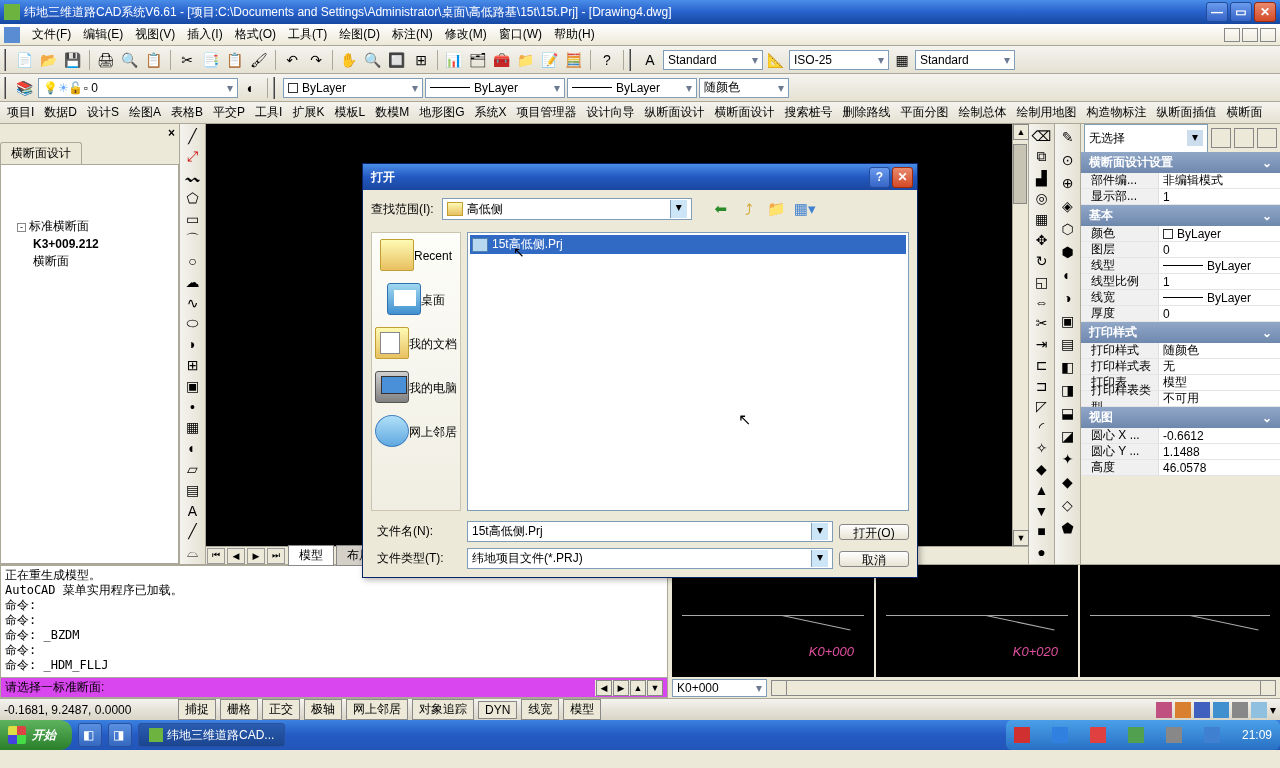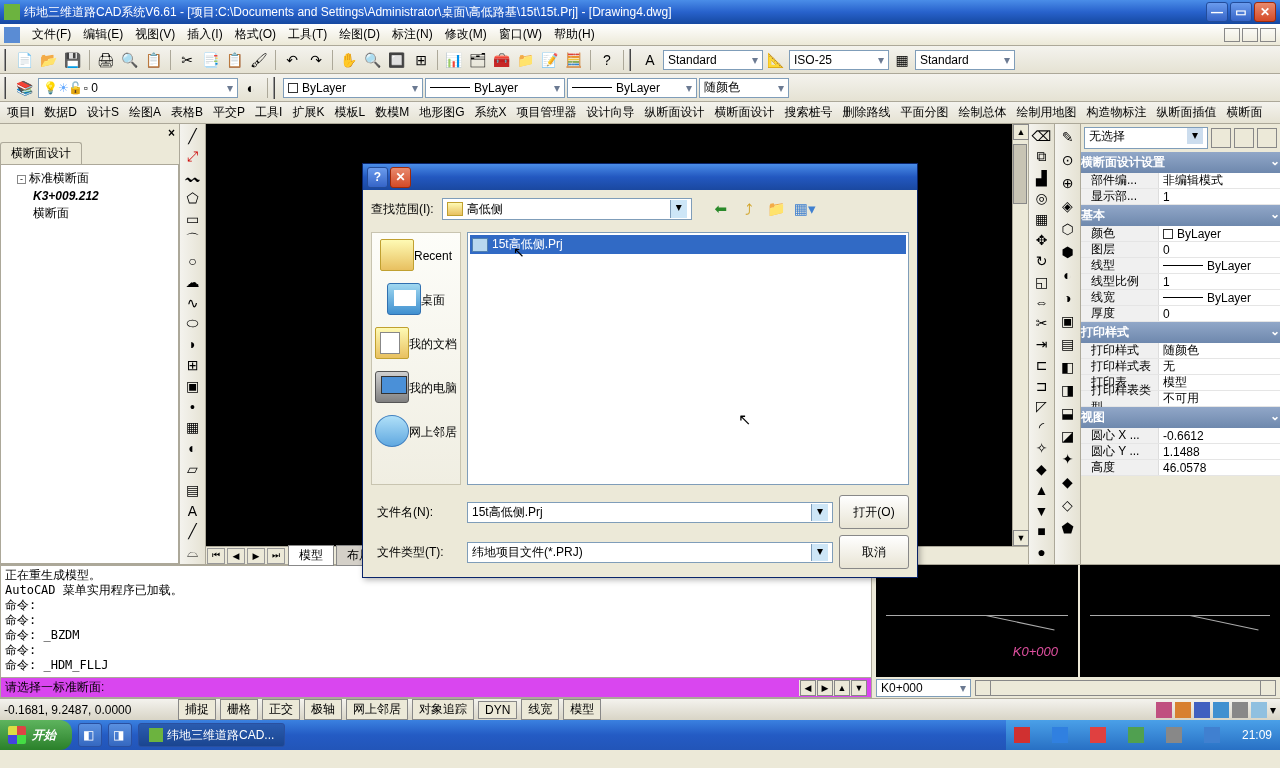--- a/index.html
+++ b/index.html
@@ -34,22 +34,22 @@
 
 
 .main { display: flex; height: 440px; }
 .left-panel { width: 180px; border-right: 1px solid #aca899; background: #ece9d8; display: flex; flex-direction: column; }
 .left-panel .panel-header { height: 18px; display: flex; align-items: center; padding: 0 4px; background: #ece9d8; }
 .left-panel .panel-header .x { margin-left: auto; cursor: pointer; font-weight: bold; }
 .left-panel .tab-head { height: 22px; display: flex; }
 .left-panel .tab-head .tab { background: #ece9d8; border: 1px solid #aca899; border-bottom: none; padding: 2px 10px; border-radius: 3px 3px 0 0; }
 .left-panel .tree { flex: 1; background: white; border: 1px solid #aca899; padding: 4px; overflow: auto; }
 .tree-item { padding: 1px 0; white-space: nowrap; }
-.tree-item.l1 { padding-left: 12px; }
-.tree-item.l2 { padding-left: 28px; font-weight: bold; font-style: italic; }
+.tree-item.l1 { padding-left: 12px; margin-top: 48px; }
+.tree-item.l2 { padding-left: 28px; font-weight: bold; }
 .tree-item.l2b { padding-left: 28px; }
 .tree .exp { display: inline-block; width: 9px; height: 9px; border: 1px solid #888; text-align: center; line-height: 7px; margin-right: 3px; font-size: 9px; }
 
 .vtoolbar { width: 26px; background: linear-gradient(to right, #f4f3ee, #e5e2d3); border-right: 1px solid #aca899; display: flex; flex-direction: column; align-items: center; padding: 2px 0; gap: 1px; }
 .vtoolbar .tb-btn { width: 22px; height: 20px; }
 
 .canvas-area { flex: 1; position: relative; background: black; }
 .canvas-area .crosshair-h { position: absolute; left: 345px; top: 342px; width: 16px; height: 1px; background: white; }
 .canvas-area .sheet-tabs { position: absolute; bottom: 0; left: 0; right: 0; height: 18px; background: #ece9d8; display: flex; align-items: center; border-top: 1px solid #aca899; }
 .sheet-tabs .nav-btn { width: 18px; height: 16px; border: 1px solid #999; display: flex; align-items: center; justify-content: center; cursor: pointer; margin: 0 1px; font-size: 9px; }
@@ -59,24 +59,24 @@
 .vscroll { position: absolute; right: 0; top: 0; bottom: 18px; width: 16px; background: #ece9d8; border-left: 1px solid #aca899; }
 .vscroll .thumb { position: absolute; top: 20px; width: 14px; height: 60px; background: #c8c4b4; border: 1px solid #888; }
 .vscroll .arr { width: 16px; height: 16px; background: #ece9d8; border: 1px solid #888; display: flex; align-items: center; justify-content: center; font-size: 9px; }
 .vscroll .arr.bot { position: absolute; bottom: 0; }
 
 .right-vtoolbar { width: 26px; background: linear-gradient(to right, #f4f3ee, #e5e2d3); border-left: 1px solid #aca899; display: flex; flex-direction: column; align-items: center; padding: 2px 0; gap: 1px; }
 .right-vtoolbar2 { width: 26px; background: linear-gradient(to right, #f4f3ee, #e5e2d3); border-left: 1px solid #aca899; display: flex; flex-direction: column; align-items: center; padding: 2px 0; gap: 1px; }
 
 .right-panel { width: 200px; border-left: 1px solid #aca899; background: #ece9d8; display: flex; flex-direction: column; }
 .right-panel .rp-top { height: 28px; display: flex; align-items: center; padding: 3px; gap: 3px; }
-.rp-top .sel { flex: 1; height: 22px; border: 1px solid #7f9db9; background: white; display: flex; align-items: flex-start; padding: 0 4px; }
+.rp-top .sel { flex: 1; height: 29px; border: 1px solid #7f9db9; background: white; display: flex; align-items: center; padding: 0 4px; }
 .rp-top .sel .dd { margin-left: auto; background: #cde; width: 16px; height: 16px; text-align: center; }
 .rp-top .sq { width: 20px; height: 20px; border: 1px solid #888; cursor: pointer; }
-.prop-section { background: linear-gradient(to bottom, #91a7c8, #6e88ad); color: white; padding: 2px 0; display: flex; align-items: flex-start; font-weight: bold; }
+.prop-section { background: linear-gradient(to bottom, #91a7c8, #6e88ad); color: white; padding: 2px 8px; display: flex; align-items: center; font-weight: bold; }
 .prop-section .coll { margin-left: auto; }
 .prop-grid { background: white; }
 .prop-row { display: flex; height: 16px; border-bottom: 1px solid #e5e5e5; }
 .prop-row .pk { width: 78px; padding-left: 10px; background: #f0f0f0; border-right: 1px solid #ddd; display: flex; align-items: center; }
 .prop-row .pv { flex: 1; padding-left: 4px; display: flex; align-items: center; }
 .color-sw { width: 10px; height: 10px; border: 1px solid #333; background: white; margin-right: 4px; }
 .line-sw { width: 40px; height: 1px; background: black; margin-right: 4px; }
 
 
 .bottom-area { display: flex; height: 134px; border-top: 1px solid #aca899; }
@@ -104,21 +104,21 @@
 .statusbar .mode-btn { padding: 1px 6px; border: 1px solid #888; background: #ece9d8; cursor: pointer; }
 .statusbar .tray { margin-left: auto; display: flex; gap: 3px; align-items: center; }
 .tray .ti { width: 16px; height: 16px; }
 
 
 .taskbar { height: 30px; background: linear-gradient(to bottom, #3a81e0, #245bc4, #2255b8); display: flex; align-items: center; }
 .start-btn { height: 30px; background: linear-gradient(to bottom, #5eb45e, #2a802a); color: white; font-weight: bold; font-style: italic; padding: 0 16px 0 8px; display: flex; align-items: center; border-radius: 0 12px 12px 0; }
 .start-btn .win-logo { width: 18px; height: 18px; margin-right: 6px; background: conic-gradient(#d44 0 25%, #4d4 0 50%, #44d 0 75%, #dd4 0); border-radius: 2px; }
 .task-item { height: 24px; background: linear-gradient(to bottom, #5a90e0, #3568c0); border: 1px solid #2a50a0; margin-left: 6px; padding: 8px 10px; color: white; display: flex; align-items: center; border-radius: 3px; cursor: pointer; }
 .task-item.active { background: linear-gradient(to bottom, #2a5cb0, #1a4590); }
-.systray { margin-left: auto; height: 30px; background: linear-gradient(to bottom, #4aa0e8, #2870c4); display: flex; align-items: center; padding: 0 8px; gap: 22px; color: white; }
+.systray { margin-left: auto; height: 30px; background: linear-gradient(to bottom, #4aa0e8, #2870c4); display: flex; align-items: center; padding: 0 8px; gap: 22px; color: white; border-radius: 6px; }
 .systray .st-icon { width: 16px; height: 16px; }
 .systray .clock { font-size: 12px; }
 
 
 .dialog { position: absolute; left: 362px; top: 163px; width: 556px; height: 415px; background: #ece9d8; border: 1px solid #0a246a; box-shadow: 2px 2px 6px rgba(0,0,0,0.3); }
 .dlg-title { height: 26px; background: linear-gradient(to bottom, #4a8de8, #2358c0, #1a48a0); color: white; display: flex; align-items: center; padding: 0 4px; font-weight: bold; }
 .dlg-title .dlg-text { flex: 1; padding-left: 4px; }
 .dlg-title .dlg-help { width: 21px; height: 21px; background: linear-gradient(to bottom,#6a9bed,#3564c7); border: 1px solid #234c9a; border-radius: 3px; color: white; display: flex; align-items: center; justify-content: center; margin-right: 2px; cursor: pointer; }
 .dlg-title .dlg-close { width: 21px; height: 21px; background: linear-gradient(to bottom,#e88a6e,#d44a27); border: 1px solid #a02a0a; border-radius: 3px; color: white; display: flex; align-items: center; justify-content: center; cursor: pointer; font-weight: bold; }
 .dlg-body { padding: 8px; display: flex; flex-direction: column; height: calc(100% - 26px); }
@@ -143,21 +143,21 @@
 .pi.network { background: linear-gradient(#b0e0f8,#60a8e0); border: 1px solid #4080c0; border-radius: 50%; }
 .file-list { flex: 1; background: white; border: 1px solid #7f9db9; padding: 2px; }
 .file-item { display: flex; align-items: center; padding: 1px 2px; }
 .file-item.selected { background: #316ac5; color: white; }
 .file-item .fi-icon { width: 16px; height: 14px; background: #b8d8f0; border: 1px solid #5080b0; margin-right: 4px; }
 .dlg-bottom { display: flex; flex-direction: column; gap: 6px; padding-top: 10px; }
 .dlg-brow { display: flex; align-items: center; gap: 6px; }
 .dlg-brow label { width: 90px; text-align: left; padding-left: 6px; }
 .fn-combo { flex: 1; height: 21px; border: 1px solid #7f9db9; background: white; display: flex; align-items: center; padding: 0 4px; }
 .fn-combo .dd { margin-left: auto; background: #cde6f7; width: 17px; height: 17px; text-align: center; border-left:1px solid #7f9db9;}
-.dlg-btn { width: 70px; height: 34px; background: linear-gradient(to bottom,#fff,#e8e4d4); border: 1px solid #888; border-radius: 3px; cursor: pointer; }
+.dlg-btn { width: 70px; height: 16px; background: linear-gradient(to bottom,#fff,#e8e4d4); border: 1px solid #888; border-radius: 3px; cursor: pointer; }
 
 .cursor-arrow { position: absolute; left: 738px; top: 410px; font-size: 16px; color: black; pointer-events: none; }
 .cursor-arrow2 { position: absolute; left: 513px; top: 244px; font-size: 14px; color: black; pointer-events: none; }
 
 </style>
 </head>
 <body>
 
 <div class="titlebar">
   <div class="app-icon"></div>
@@ -523,20 +523,25 @@
       </div>
     </div>
   </div>
   <div style="display:flex;flex-direction:column">
     <div class="preview-panels">
       <div class="preview-panel">
         <div class="road-line"></div>
           <div class="road-line2"></div>
         <div class="plabel">K0+000</div>
       </div>
+      <div class="preview-panel">
+        <div class="road-line"></div>
+          <div class="road-line2"></div>
+        <div class="plabel">K0+020</div>
+      </div>
       <div class="preview-panel" style="width:200px">
         <div class="road-line"></div>
           <div class="road-line2"></div>
       </div>
     </div>
     <div class="preview-bottom-row">
       <div class="pb-combo">
           <span>K0+000</span>
           <span class="dd">▾</span>
         </div>
@@ -584,20 +589,21 @@
     <div class="st-icon" style="background:#e04040"></div>
     <div class="st-icon" style="background:#50a050"></div>
     <div class="st-icon" style="background:#888"></div>
     <div class="st-icon" style="background:#4080d0"></div>
     <div class="clock">21:09</div>
   </div>
 </div>
 
 <div class="dialog">
   <div class="dlg-title">
+    <div class="dlg-text">打开</div>
     <div class="dlg-help">?</div>
     <div class="dlg-close">✕</div>
   </div>
   <div class="dlg-body">
     <div class="dlg-row1">
       <label>查找范围(I):</label>
       <div class="look-combo">
         <div class="fld-icon"></div>
         <span>高低侧</span>
         <div class="dd">▾</div>

